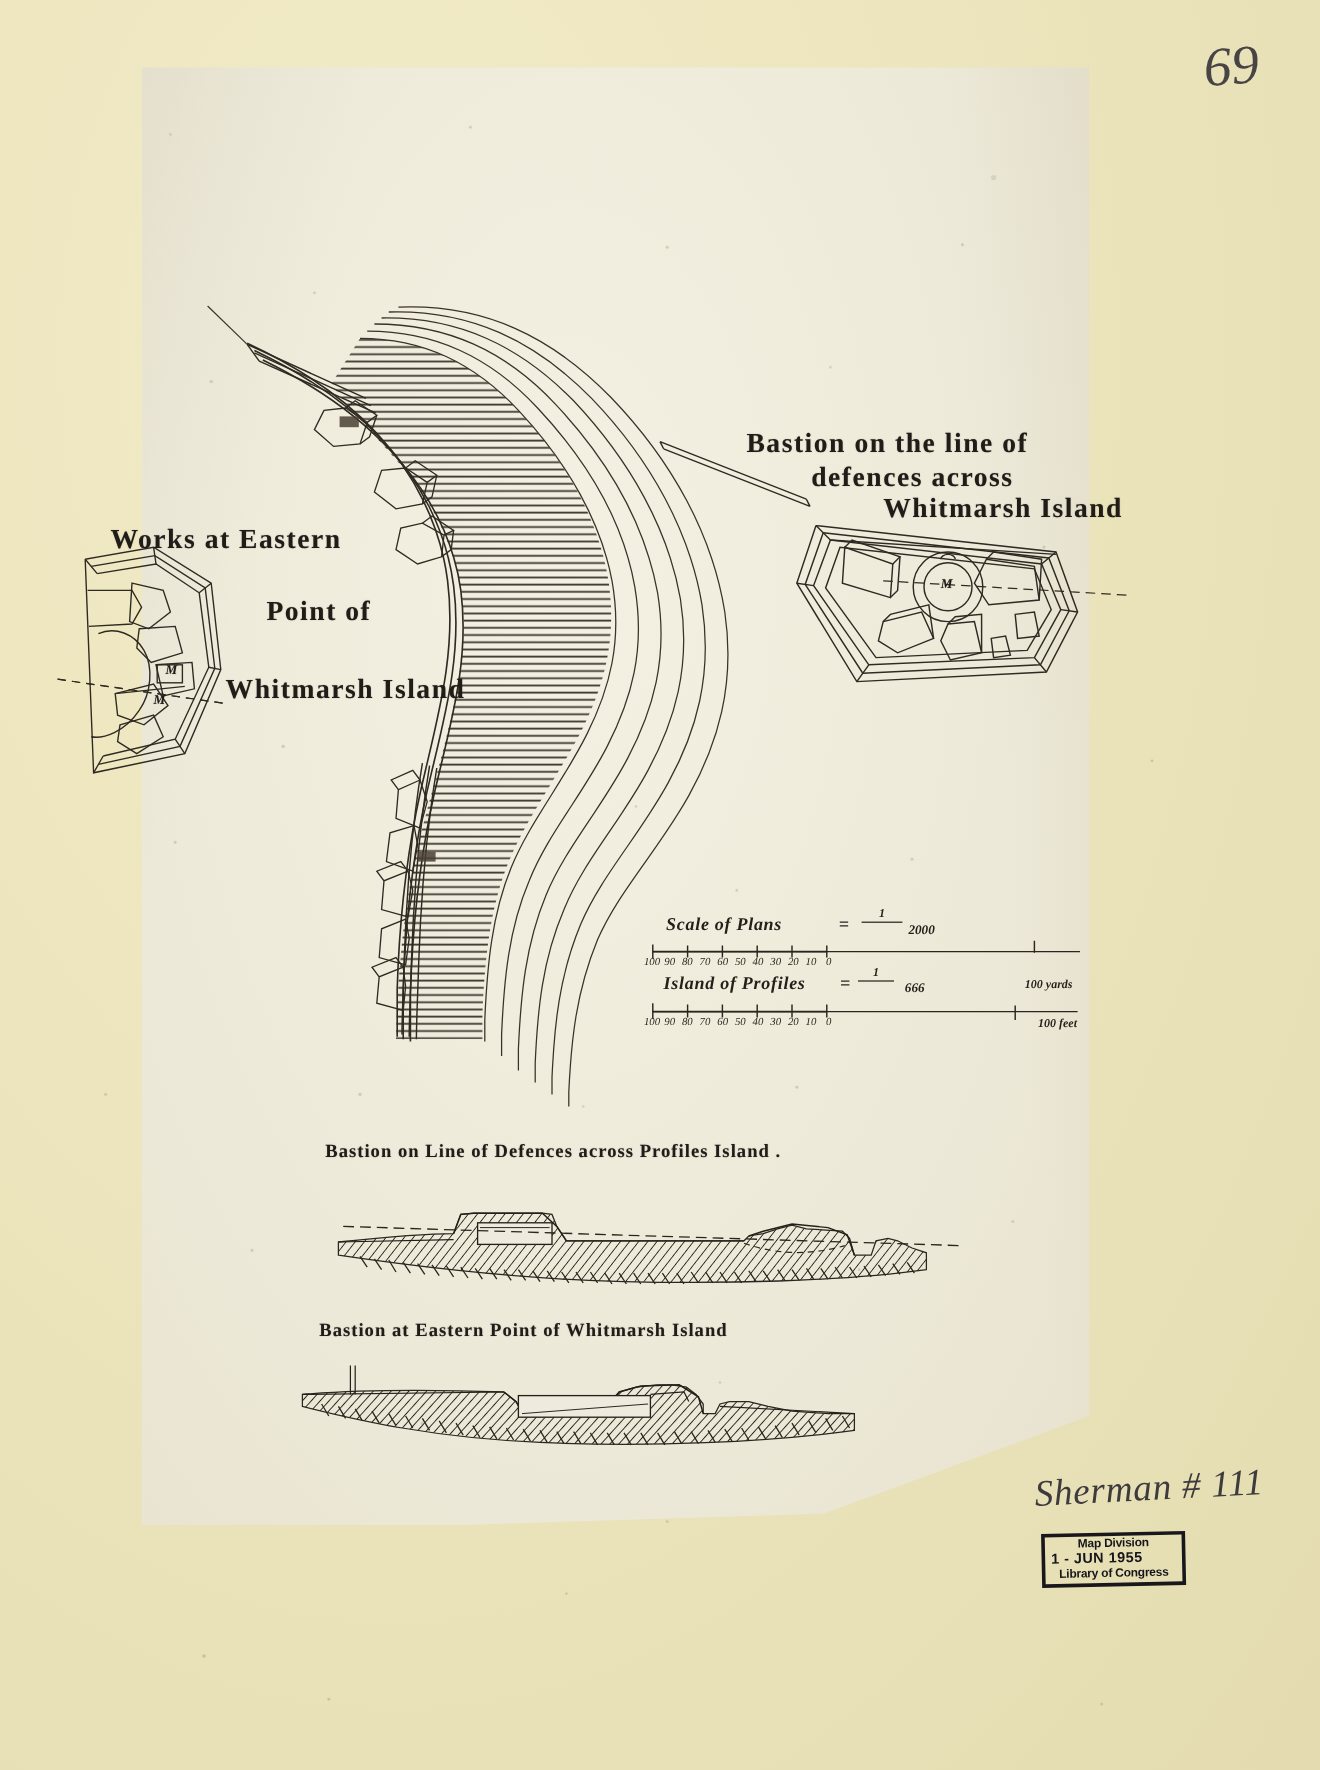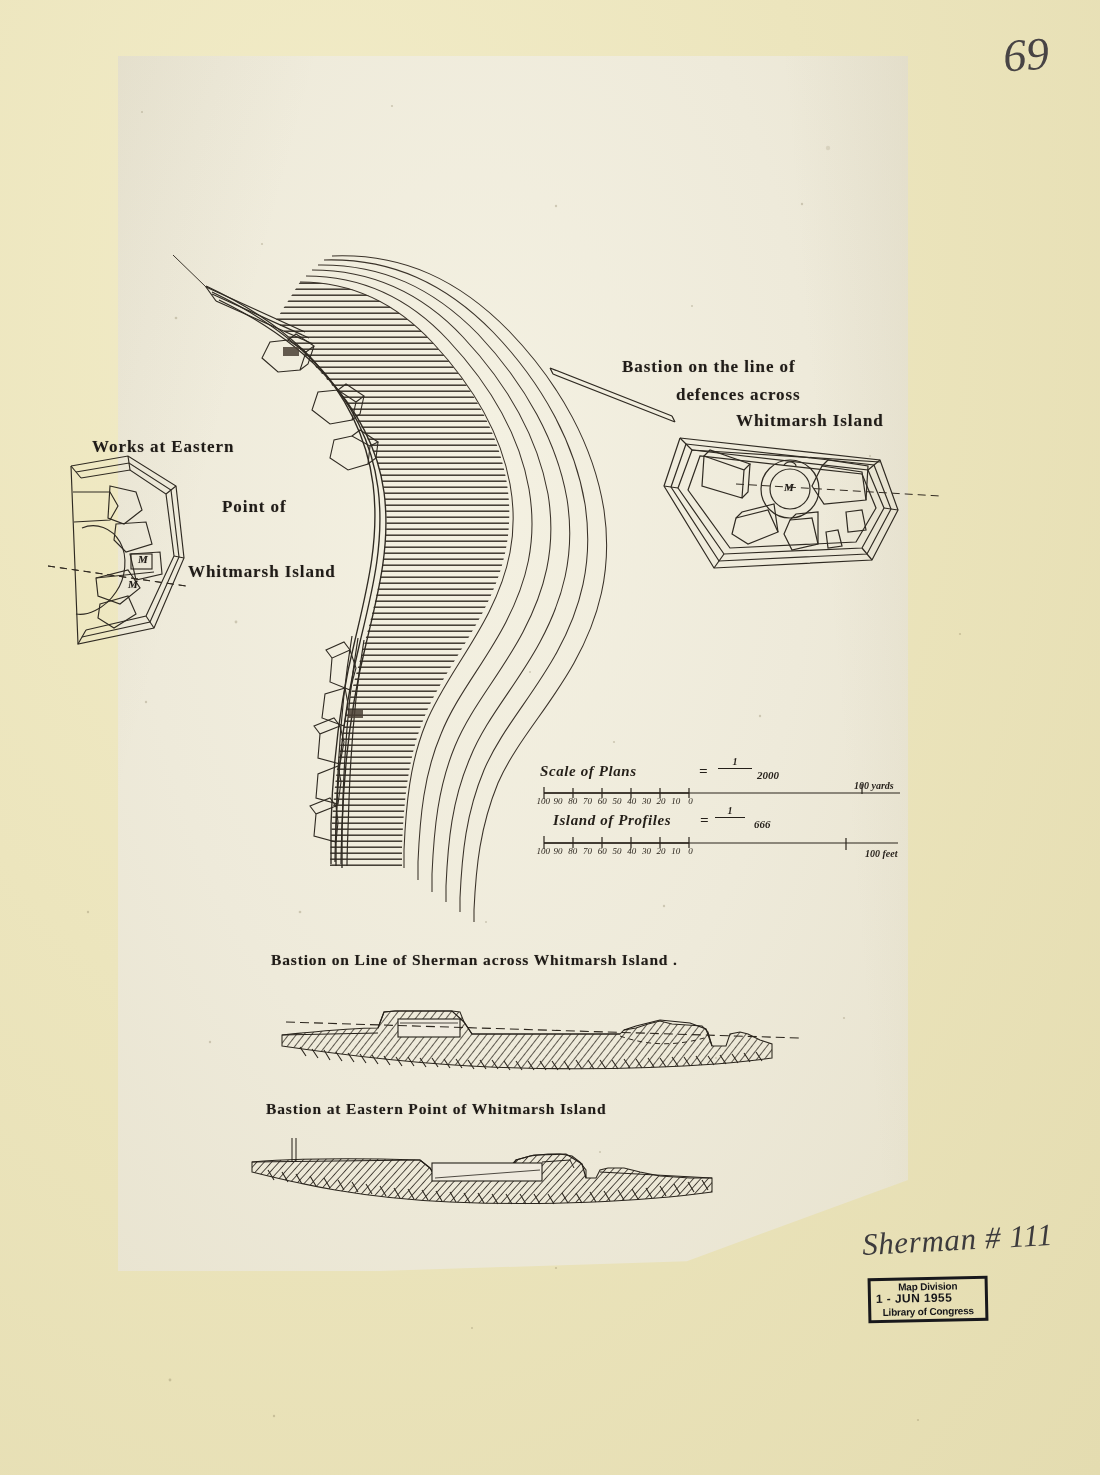--- a/index.html
+++ b/index.html
@@ -37,21 +37,21 @@
 
   .lbl{
     position:absolute;
     color:#201c18;
     font-family:"Liberation Serif", serif;
     font-weight:700;
     letter-spacing:.055em;
     white-space:nowrap;
     text-shadow:0 0 1px rgba(40,34,26,.35);
   }
-  .lbl.big{font-size:17px;}
+  .lbl.big{font-size:23px;}
   .lbl.mid{font-size:15.5px;}
 
   .script{
     position:absolute;
     color:#241f19;
     font-family:"Liberation Serif", serif;
     font-style:italic;font-weight:700;
     font-size:15px;letter-spacing:.04em;white-space:nowrap;
   }
   .tick-row{
@@ -409,41 +409,41 @@
   <div class="lbl big" style="left:188px;top:562px;">Whitmarsh  Island</div>
 
   <div class="lbl big" style="left:622px;top:357px;">Bastion on the line of</div>
   <div class="lbl big" style="left:676px;top:385px;">defences across</div>
   <div class="lbl big" style="left:736px;top:411px;">Whitmarsh Island</div>
 
   <div class="lbl" style="left:138px;top:553px;font-size:11px;font-style:italic;">M</div>
   <div class="lbl" style="left:128px;top:578px;font-size:11px;font-style:italic;">M</div>
   <div class="lbl" style="left:784px;top:481px;font-size:11px;font-style:italic;">M</div>
 
-  <div class="script" style="left:540px;top:763px;">Scale  of  Plans</div>
+  <div class="script" style="left:555px;top:763px;">Scale  of  Plans</div>
   <div class="script" style="left:699px;top:763px;">=</div>
   <div class="frac" style="left:718px;top:757px;width:34px;">
     <span class="n">1</span>
     <span class="bar"></span>
     <span class="d">2000</span>
   </div>
   <div class="tick-row" id="ticks-plans" style="left:536px;top:796px;width:162px;">
       <span style="width: 9.09091%;">100</span>
       <span style="width: 9.09091%;">90</span>
       <span style="width: 9.09091%;">80</span>
       <span style="width: 9.09091%;">70</span>
       <span style="width: 9.09091%;">60</span>
       <span style="width: 9.09091%;">50</span>
       <span style="width: 9.09091%;">40</span>
       <span style="width: 9.09091%;">30</span>
       <span style="width: 9.09091%;">20</span>
       <span style="width: 9.09091%;">10</span>
       <span style="width: 9.09091%;">0</span>
     </div>
-  <div class="endlbl" style="left:854px;top:780px;text-align:center;">100 yards</div>
+  <div class="endlbl" style="left:854px;top:815px;text-align:center;">100 yards</div>
 
   <div class="script" style="left:553px;top:812px;">Island  of  Profiles</div>
   <div class="script" style="left:700px;top:812px;">=</div>
   <div class="frac" style="left:715px;top:806px;width:30px;">
     <span class="n">1</span>
     <span class="bar"></span>
     <span class="d">666</span>
   </div>
   <div class="tick-row" id="ticks-profiles" style="left:536px;top:846px;width:162px;">
       <span style="width: 9.09091%;">100</span>
@@ -453,21 +453,21 @@
       <span style="width: 9.09091%;">60</span>
       <span style="width: 9.09091%;">50</span>
       <span style="width: 9.09091%;">40</span>
       <span style="width: 9.09091%;">30</span>
       <span style="width: 9.09091%;">20</span>
       <span style="width: 9.09091%;">10</span>
       <span style="width: 9.09091%;">0</span>
     </div>
   <div class="endlbl" style="left:853px;top:848px;margin-left:12px;">100 feet</div>
 
-  <div class="lbl mid" style="left:271px;top:951px;">Bastion on Line of Sherman across Whitmarsh Island .</div>
+  <div class="lbl mid" style="left:271px;top:951px;">Bastion on Line of Defences across Profiles Island .</div>
   <div class="lbl mid" style="left:266px;top:1100px;">Bastion  at  Eastern  Point  of  Whitmarsh Island</div>
 
   <div id="accession">Sherman # 111</div>
 
   <div id="stamp">
     <div class="s1">Map Division</div>
     <div class="s2">1 -  JUN 1955</div>
     <div class="s3">Library of Congress</div>
   </div>
 

